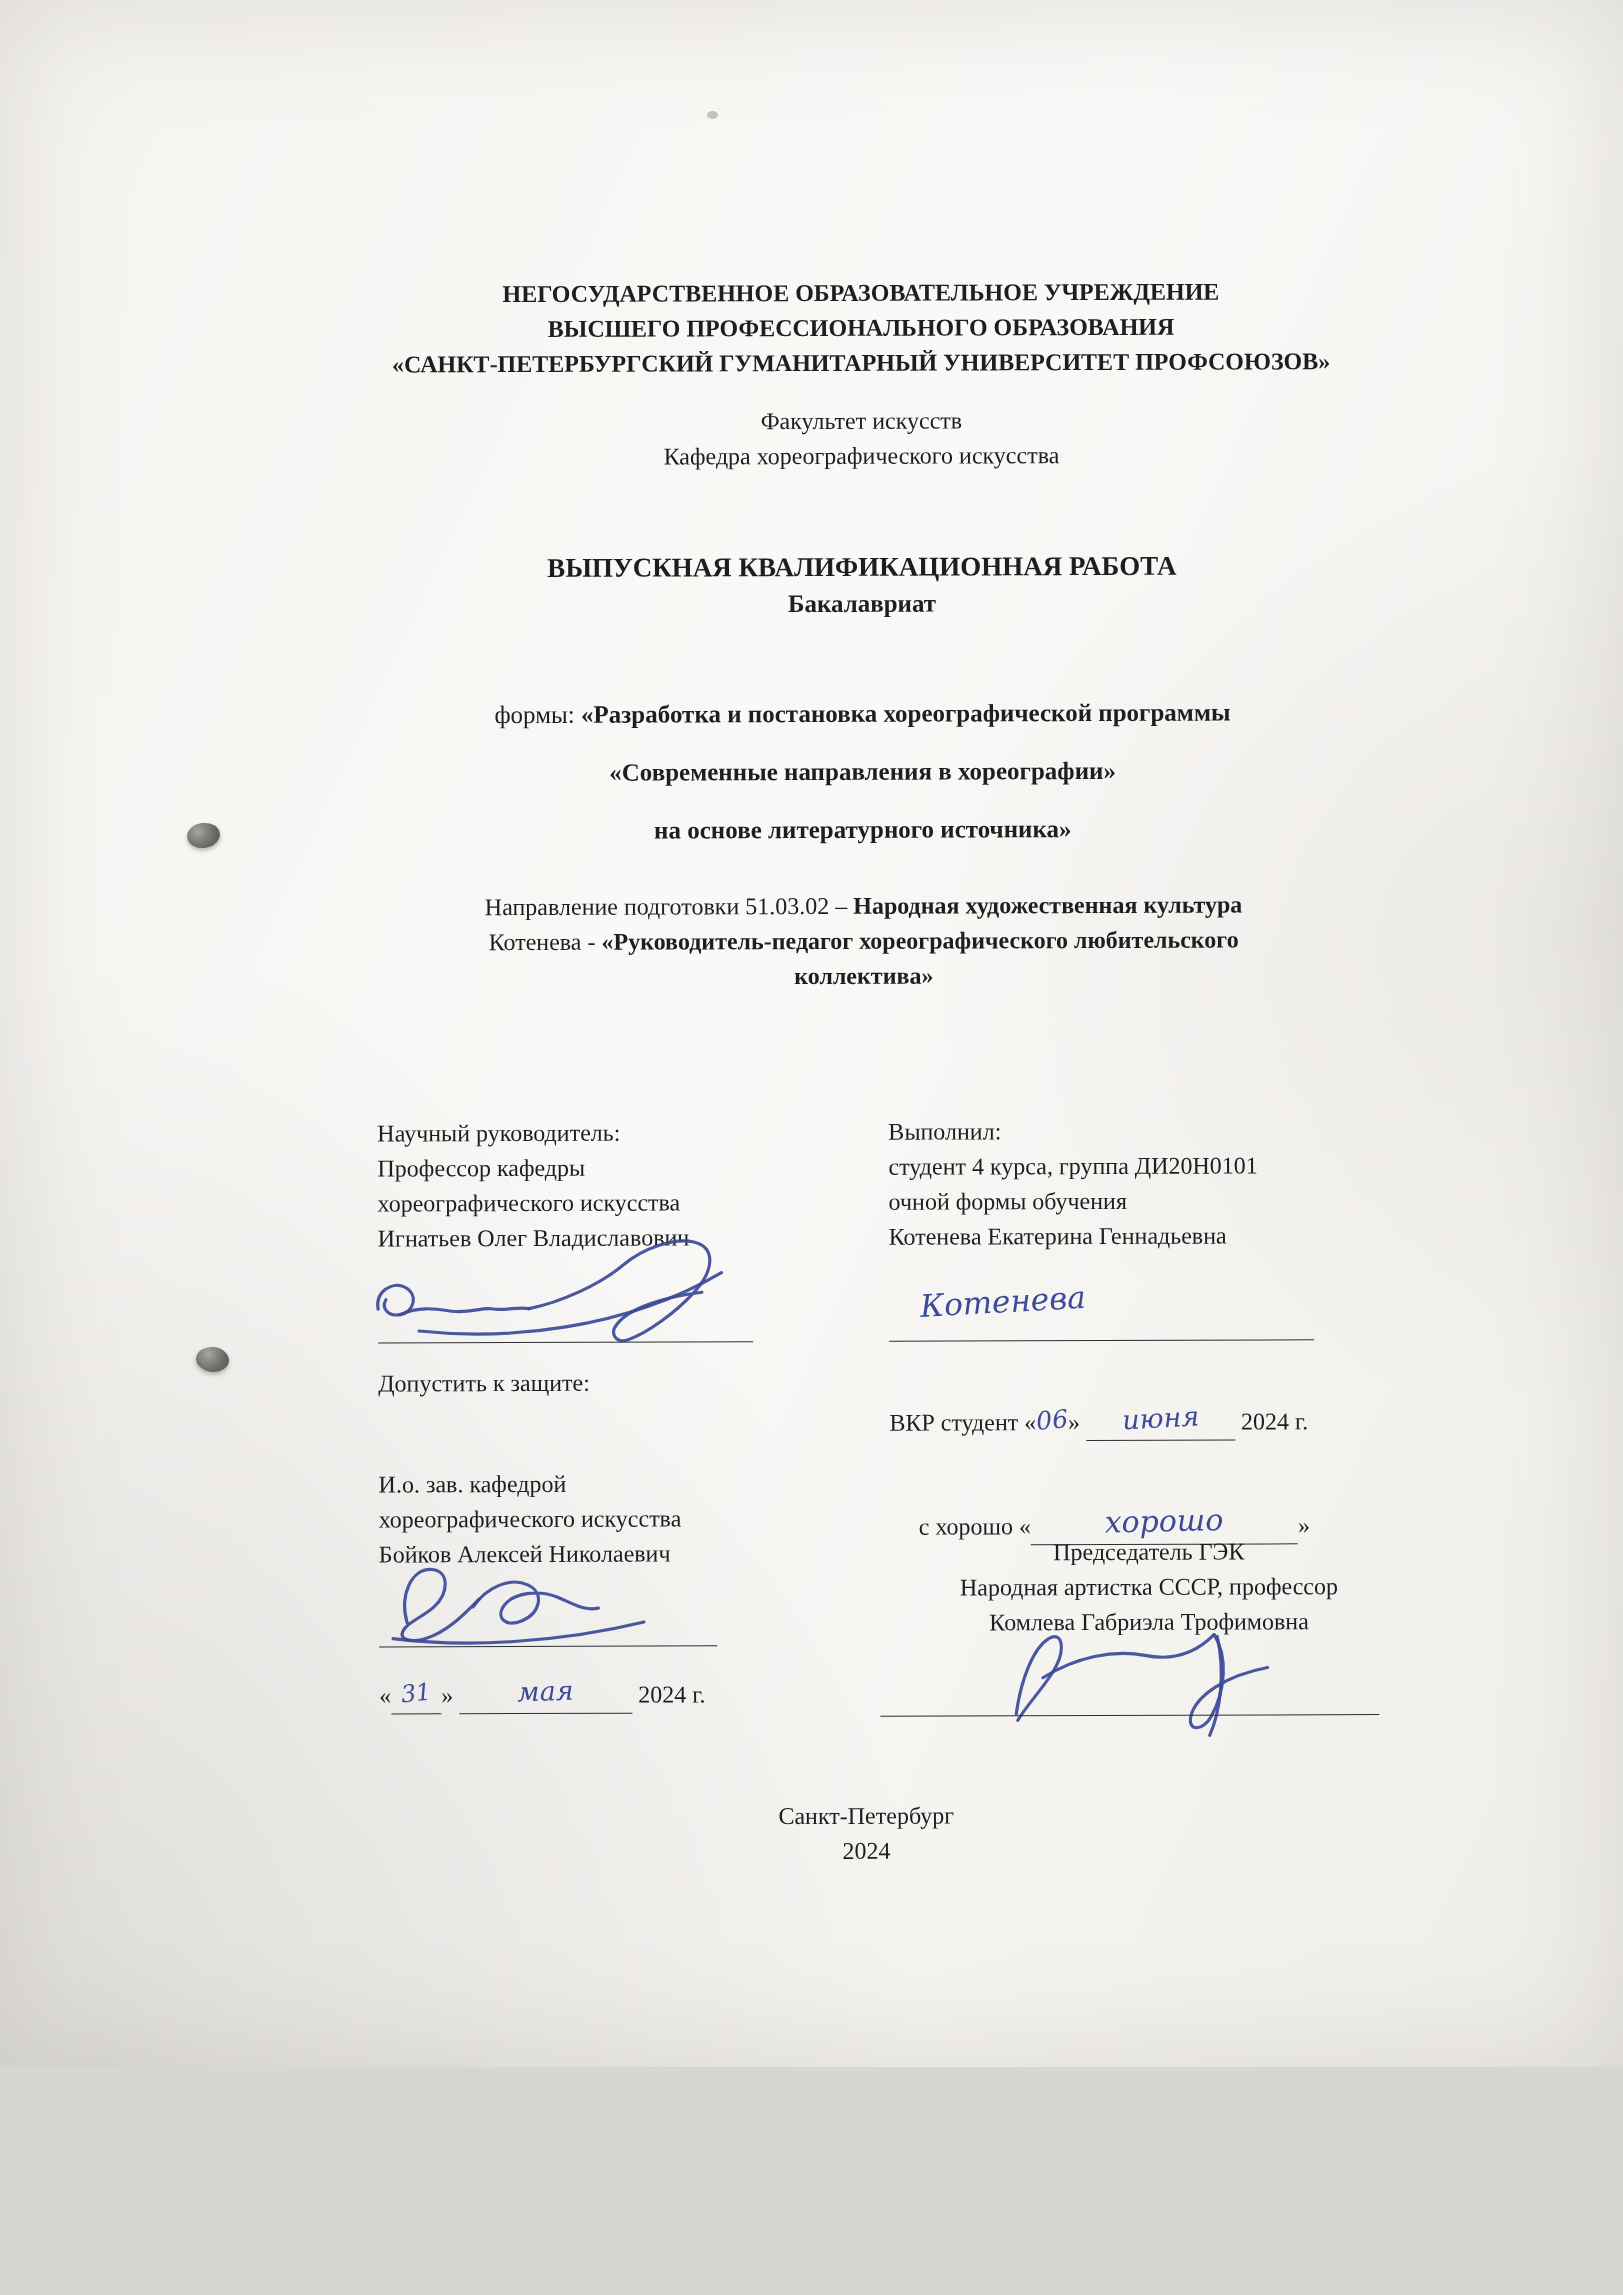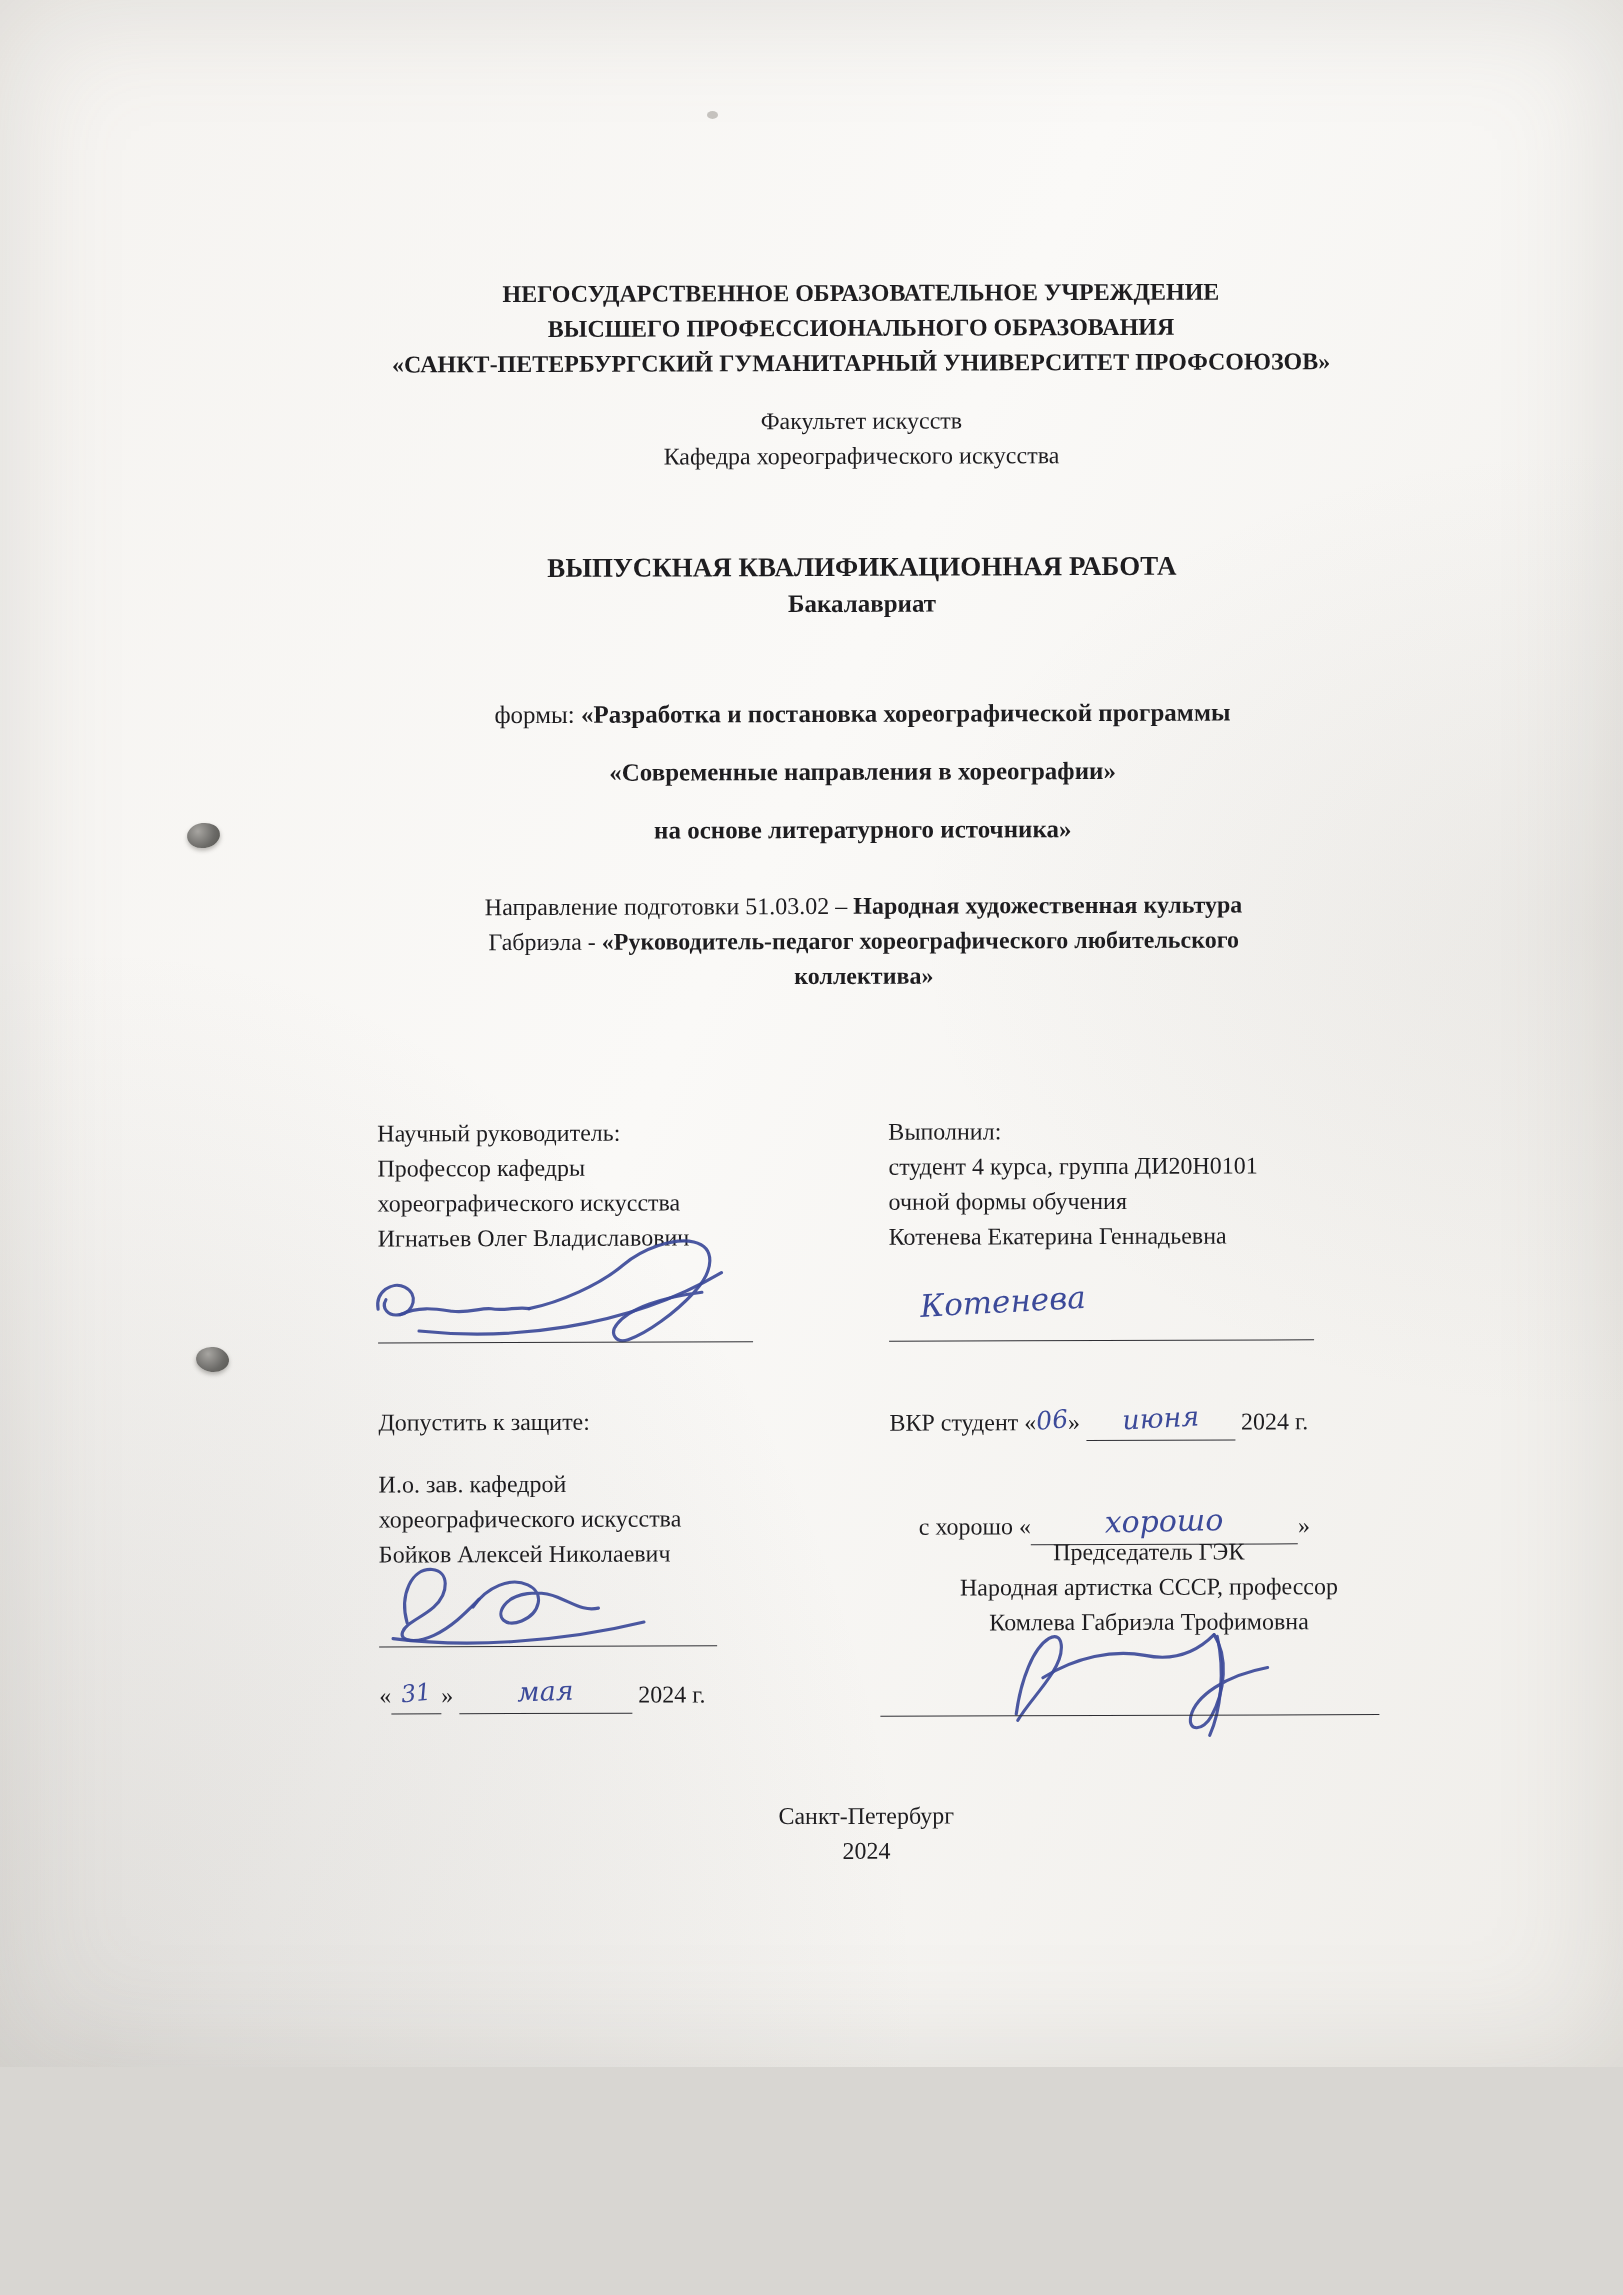--- a/index.html
+++ b/index.html
@@ -80,21 +80,21 @@
       <div class="b">«Современные направления в хореографии»</div>
       <div class="b">на основе литературного источника»</div>
     </div>
 
     <div class="abs typed c" style="left:341px; top:889px; width:1046px;">
       <div>
         <span>Направление подготовки 51.03.02 –</span>
         <span class="b">Народная художественная культура</span>
       </div>
       <div>
-        <span>Габриэла -</span>
+        <span>Котенева -</span>
         <span class="b">«Руководитель-педагог хореографического любительского</span>
       </div>
       <div class="b">коллектива»</div>
     </div>
 
     <div class="abs typed" style="left:377px; top:1115px; width:487px;">
       <div>Научный руководитель:</div>
       <div>Профессор кафедры</div>
       <div>хореографического искусства</div>
       <div>Игнатьев Олег Владиславович</div>
@@ -113,21 +113,21 @@
       <path d="M210,100 C250,92 300,70 330,45 C355,24 395,10 420,16 C448,23 446,52 420,80 C396,106 360,132 336,140 C320,145 312,132 322,120 C338,100 380,86 430,80"></path>
       <path d="M70,128 C180,140 330,128 455,55"></path>
     </svg>
     <div class="sigline" style="left:377px; top:1341px; width:375px;"></div>
 
     <div class="abs" style="left:919px; top:1284px;">
       <span class="hw" style="font-size:31px; transform:rotate(-3deg);">Котенева</span>
     </div>
     <div class="sigline" style="left:888px; top:1341px; width:425px;"></div>
 
-    <div class="abs typed" style="left:377px; top:1404px;">Допустить к защите:</div>
+    <div class="abs typed" style="left:377px; top:1365px;">Допустить к защите:</div>
 
     <div class="abs typed" style="left:888px; top:1404px; width:565px; white-space:nowrap;">
       <span>ВКР студент «</span><span class="hw" style="font-size:25px; transform:rotate(-5deg) translateY(-1.6px);">06</span><span>»</span>
       <span class="blank" style="width:149px;"><span class="hw" style="font-size:27px; transform:rotate(-3deg) translateY(-2.4px);">июня</span></span>
       <span>2024 г.</span>
     </div>
 
     <div class="abs typed" style="left:377px; top:1466px; width:487px;">
       <div>И.о. зав. кафедрой</div>
       <div>хореографического искусства</div>

